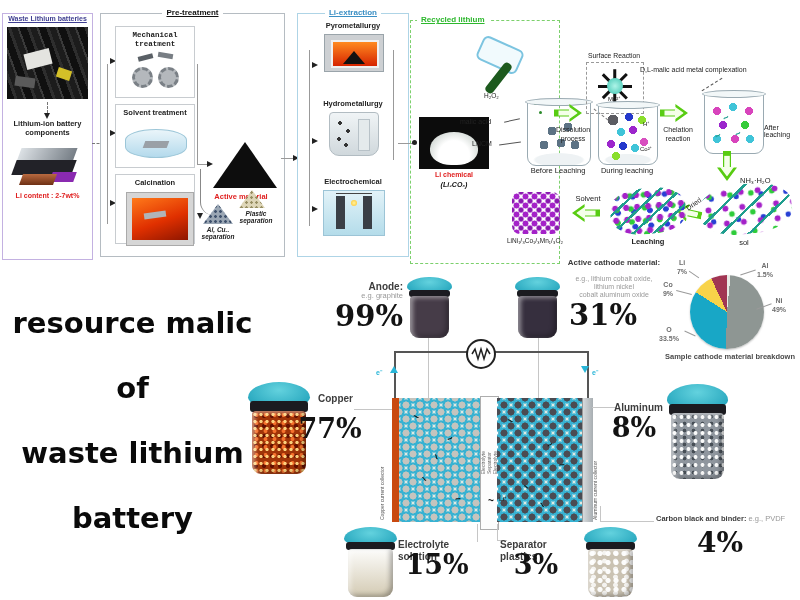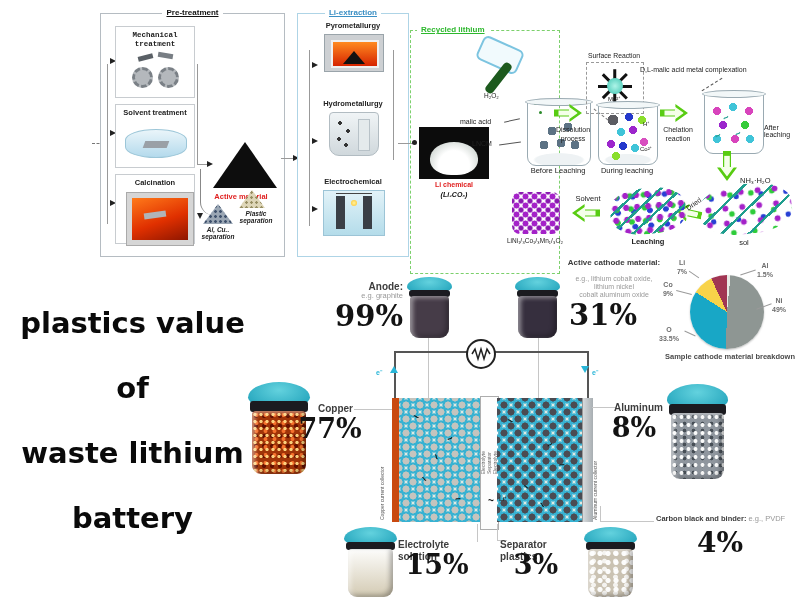--- a/index.html
+++ b/index.html
@@ -87,20 +87,38 @@
      radial-gradient(circle at 4.5px 4.5px,#8a18b0 2.5px,rgba(0,0,0,0) 3.1px);
      background-size:9px 9px,9px 9px;background-position:0 0,4.5px 4.5px;border-radius:8px;}
   .pielbl{position:absolute;font-size:7px;font-weight:bold;color:#6e6e6e;text-align:center;line-height:1.25;}
   .tick{position:absolute;height:1px;background:#9a9a9a;}
 </style>
 </head>
 <body>
 
 <div class="canvas">
 
+  <div class="panel" style="left:2px;top:13px;width:89px;height:245px;border:1px solid #c3b1e1;">
+    <div class="a ctr" style="left:0;top:1px;width:89px;font-size:7px;font-weight:bold;color:#3f3e91;text-decoration:underline;">Waste Lithium batteries</div>
+    <div class="a" style="left:4px;top:13px;width:81px;height:72px;background:#171717;background-image:repeating-linear-gradient(70deg,#101010 0 7px,#2e2e2e 7px 10px,#1c1c1c 10px 16px,#3a3a3a 16px 18px);">
+      <div class="a" style="left:18px;top:24px;width:26px;height:16px;background:#e4e4e0;transform:rotate(-14deg);"></div>
+      <div class="a" style="left:50px;top:42px;width:14px;height:10px;background:#d4c028;transform:rotate(18deg);"></div>
+      <div class="a" style="left:8px;top:50px;width:20px;height:10px;background:#5a5a5a;transform:rotate(8deg);"></div>
+    </div>
+    <div class="a vdash" style="left:44px;top:88px;height:11px;"></div>
+    <div class="a tri-d" style="left:41px;top:99px;"></div>
+    <div class="a ctr lbl8" style="left:2px;top:106px;width:85px;">Lithium-ion battery components</div>
+    <div class="a" style="left:8px;top:132px;width:73px;height:44px;">
+      <div class="a skew" style="left:8px;top:2px;width:56px;height:14px;background:linear-gradient(100deg,#dde2e6,#747c84);"></div>
+      <div class="a skew" style="left:3px;top:14px;width:60px;height:15px;background:#222228;"></div>
+      <div class="a skew" style="left:40px;top:26px;width:24px;height:10px;background:#8a2ab0;"></div>
+      <div class="a skew" style="left:10px;top:28px;width:34px;height:11px;background:linear-gradient(#b86a40,#6e3014);"></div>
+    </div>
+    <div class="a ctr" style="left:0;top:178px;width:89px;font-size:7px;font-weight:bold;color:#e02020;">Li content : 2-7wt%</div>
+  </div>
 
   <div class="a" style="left:92px;top:143px;width:12px;border-top:1px dashed #777;"></div>
   <div class="a tri-r" style="left:103px;top:140px;"></div>
 
   <div class="panel" style="left:100px;top:13px;width:183px;height:242px;border:1px solid #b5bcc2;">
     <div class="ptitle"><span style="color:#111;">Pre-treatment</span></div>
     <div class="a vline" style="left:6px;top:50px;width:1px;height:160px;"></div>
     <div class="a tri-r" style="left:9px;top:44px;"></div>
     <div class="a tri-r" style="left:9px;top:116px;"></div>
     <div class="a tri-r" style="left:9px;top:186px;"></div>
@@ -173,21 +191,21 @@
       <div class="a hline" style="left:12px;top:2px;width:36px;height:1px;background:#444;"></div>
       <div class="a" style="left:12px;top:5px;width:9px;height:33px;background:#3a3f46;"></div>
       <div class="a" style="left:39px;top:5px;width:9px;height:33px;background:#3a3f46;"></div>
       <div class="a" style="left:27px;top:9px;width:6px;height:6px;border-radius:50%;background:radial-gradient(#fff3a0,#ffc020);"></div>
     </div>
   </div>
 
   <div class="a hline" style="left:398px;top:143px;width:16px;height:1px;"></div>
   <div class="a" style="left:412px;top:140px;width:5px;height:5px;border-radius:50%;background:#222;"></div>
 
-  <div class="panel" style="left:410px;top:30px;width:148px;height:242px;border:1px dashed #7cd06c;background:transparent;text-decoration:underline;">
+  <div class="panel" style="left:410px;top:20px;width:148px;height:242px;border:1px dashed #7cd06c;background:transparent;text-decoration:underline;">
     <div class="ptitle" style="text-align:left;left:6px;"><span style="color:#2db82d;">Recycled lithium</span></div>
     <div class="a" style="left:8px;top:96px;width:70px;height:52px;background:#0c0c0c;">
       <div class="a" style="left:11px;top:15px;width:48px;height:33px;border-radius:50% 50% 44% 44%;background:radial-gradient(ellipse at 50% 72%,#ffffff 45%,#d4dad6 78%,#9aa49e);"></div>
     </div>
     <div class="a ctr" style="left:0;top:150px;width:86px;font-size:7px;font-weight:bold;color:#e02020;">Li chemical</div>
     <div class="a ctr" style="left:0;top:160px;width:86px;font-size:7px;font-weight:bold;font-style:italic;color:#111;">(Li₂CO₃)</div>
   </div>
 
   <div class="a" style="left:470px;top:40px;width:64px;height:64px;">
     <div class="a" style="left:8px;top:2px;width:40px;height:22px;border:2px solid #7cc4e0;border-radius:6px;background:rgba(228,245,252,.5);transform:rotate(24deg);"></div>
@@ -268,21 +286,21 @@
 
   <div class="garr" style="left:572px;top:204px;width:28px;height:18px;transform:rotate(180deg);">
       <div class="g1"></div>
       <div class="g2"></div>
     </div>
   <div class="a ctr" style="left:566px;top:194px;width:44px;font-size:7.5px;color:#222;">Solvent</div>
 
   <div class="a dots-purple" style="left:512px;top:192px;width:48px;height:42px;"></div>
   <div class="a ctr" style="left:494px;top:237px;width:82px;font-size:6.5px;color:#222;">LiNi₁/₃Co₁/₃Mn₁/₃O₂</div>
 
-  <div class="a headline" style="left:5px;top:306px;width:255px;">plastics value</div>
+  <div class="a headline" style="left:5px;top:306px;width:255px;">resource malic</div>
   <div class="a headline" style="left:5px;top:436px;width:255px;">waste lithium</div>
   <div class="a headline" style="left:5px;top:371px;width:255px;">of</div>
   <div class="a headline" style="left:5px;top:501px;width:255px;">battery</div>
 
   <div class="a" style="left:428px;top:338px;width:1px;height:62px;background:#c6c6c6;"></div>
   <div class="a" style="left:538px;top:338px;width:1px;height:62px;background:#c6c6c6;"></div>
   <div class="a" style="left:394px;top:351px;width: 195px;height:2px;background:#555;"></div>
   <div class="a" style="left:394px;top:351px;width:2px;height:48px;background:#555;"></div>
   <div class="a" style="left:587px;top:351px;width:2px;height:48px;background:#555;"></div>
   <div class="a" style="left:466px;top:339px;width:26px;height:26px;border:2px solid #222;border-radius:50%;background:#fff;">
@@ -365,21 +383,21 @@
   <div class="a rt cname" style="left:335px;top:281px;width:68px;">Anode:</div>
   <div class="a rt cdetail" style="left:335px;top:292px;width:68px;">e.g. graphite</div>
   <div class="a rt pct" style="left:325px;top:302px;width:78px;font-size:29px;">99%</div>
 
   <div class="a ctr cname" style="left:558px;top:258px;width:112px;font-size:8px;">Active cathode material:</div>
   <div class="a ctr cdetail" style="left:558px;top:275px;width:112px;font-size:7px;">e.g., lithium cobalt oxide,</div>
   <div class="a ctr cdetail" style="left:558px;top:283px;width:112px;font-size:7px;">lithium nickel</div>
   <div class="a ctr cdetail" style="left:558px;top:291px;width:112px;font-size:7px;">cobalt aluminum oxide</div>
   <div class="a ctr pct" style="left:566px;top:301px;width:74px;font-size:29px;">31%</div>
 
-  <div class="a cname" style="left:318px;top:403px;width:38px;">Copper</div>
+  <div class="a cname" style="left:318px;top:393px;width:38px;">Copper</div>
   <div class="a ctr pct" style="left:298px;top:415px;width:64px;font-size:27px;">77%</div>
 
   <div class="a cname" style="left:614px;top:402px;width:52px;">Aluminum</div>
   <div class="a ctr pct" style="left:606px;top:414px;width:56px;font-size:27px;">8%</div>
 
   <div class="a cname" style="left:398px;top:539px;width:88px;">Electrolyte solution</div>
   <div class="a ctr pct" style="left:402px;top:551px;width:70px;font-size:27px;">15%</div>
 
   <div class="a cname" style="left:500px;top:539px;width:84px;">Separator plastics</div>
   <div class="a ctr pct" style="left:504px;top:551px;width:64px;font-size:27px;">3%</div>

